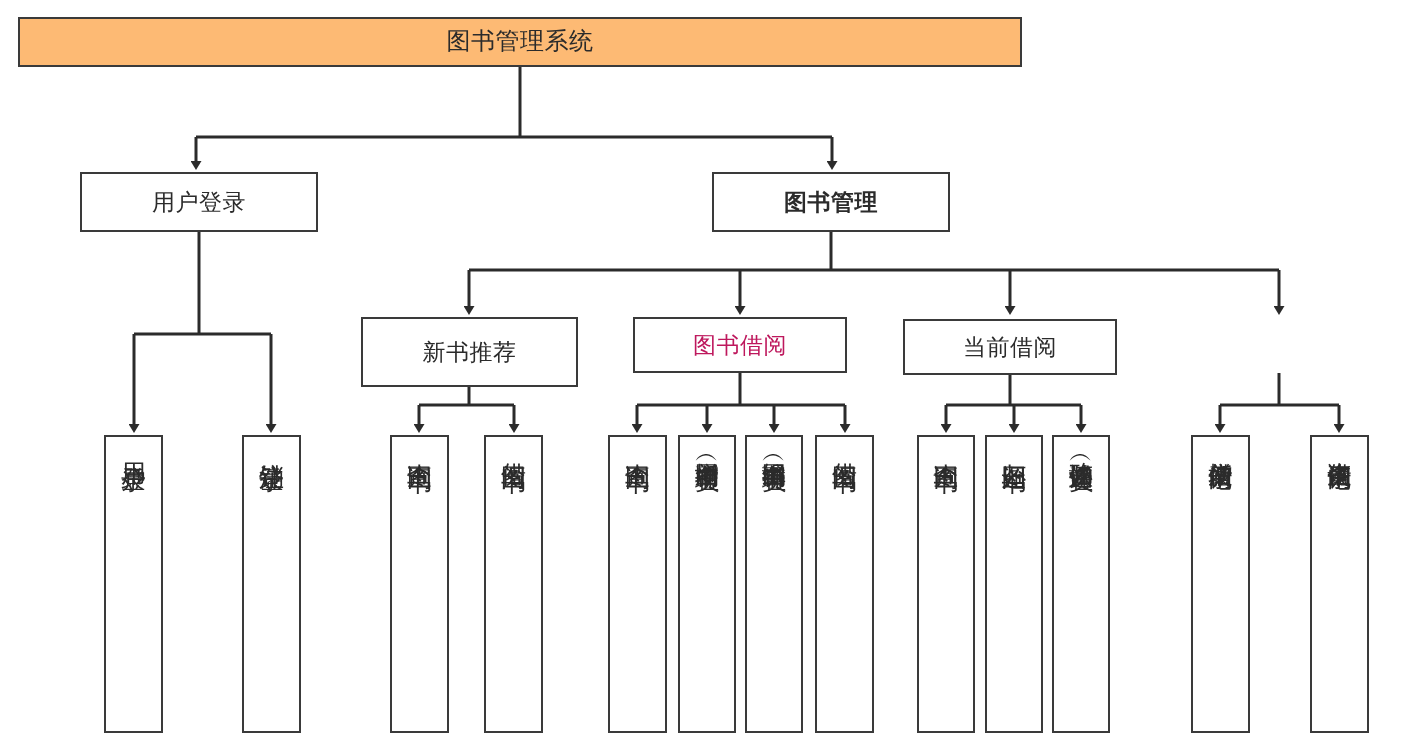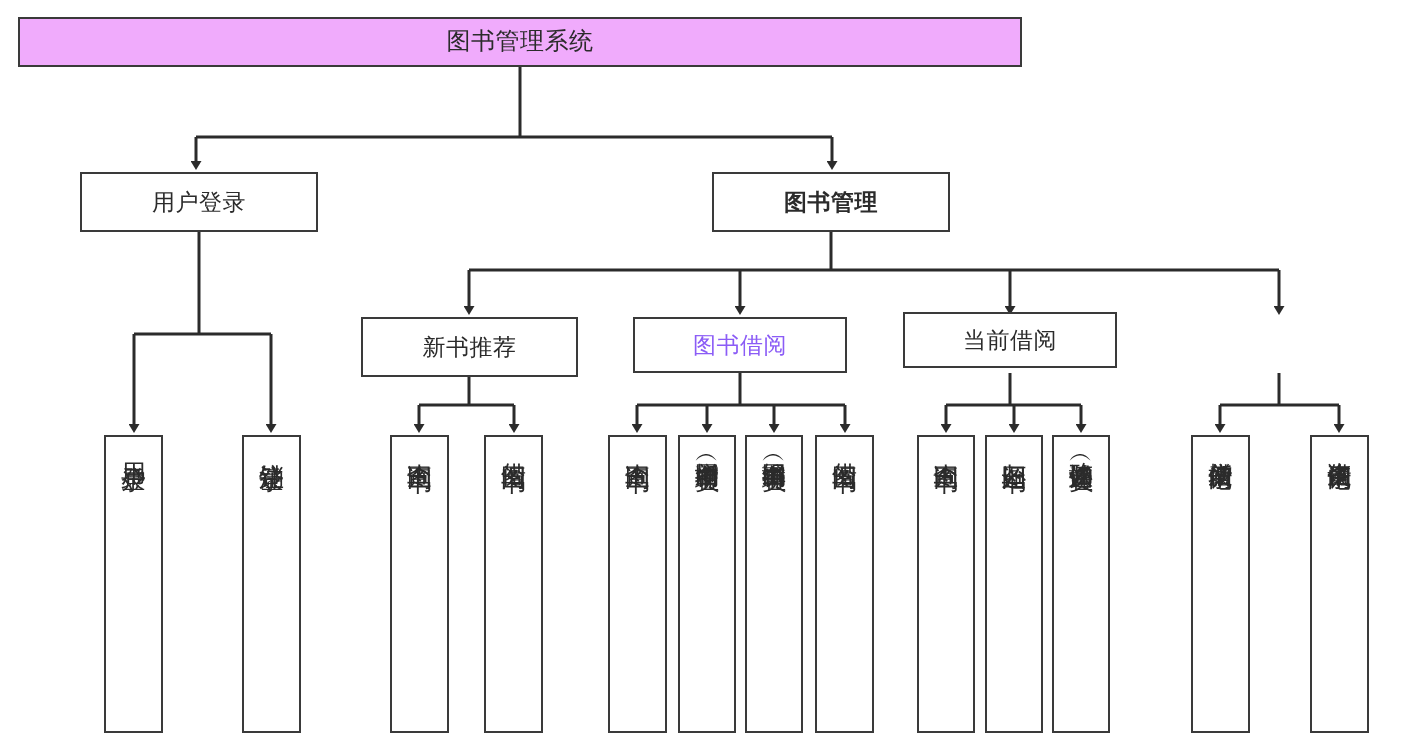--- a/index.html
+++ b/index.html
@@ -123,38 +123,38 @@
       <path d="M1014,405 L1014,425" marker-end="url(#arrow)"></path>
       <path d="M1081,405 L1081,425" marker-end="url(#arrow)"></path>
 
       <path d="M1279,373 L1279,405"></path>
       <path d="M1220,405 L1339,405"></path>
       <path d="M1220,405 L1220,425" marker-end="url(#arrow)"></path>
       <path d="M1339,405 L1339,425" marker-end="url(#arrow)"></path>
     </g>
   </svg>
 
-  <div class="node horiz root" style="left: 18px; top: 17px; width: 1004px; height: 50px; background: #f0abfc; border-color: rgb(58, 58, 58);">
+  <div class="node horiz root" style="left: 18px; top: 17px; width: 1004px; height: 50px; background: #fdba74; border-color: rgb(58, 58, 58);">
     <span class="node-label" style="color: rgb(43, 43, 43);">图书管理系统</span>
   </div>
 
   <div class="node horiz" style="left: 80px; top: 172px; width: 238px; height: 60px; background: rgb(255, 255, 255); border-color: rgb(58, 58, 58);">
     <span class="node-label" style="color: rgb(43, 43, 43);">用户登录</span>
   </div>
   <div class="node horiz" style="left: 712px; top: 172px; width: 238px; height: 60px; background: rgb(255, 255, 255); border-color: rgb(58, 58, 58); font-weight: bold;">
     <span class="node-label" style="color: rgb(43, 43, 43);">图书管理</span>
   </div>
 
-  <div class="node horiz" style="left: 361px; top: 317px; width: 217px; height: 60px; background: rgb(255, 255, 255); border-color: rgb(58, 58, 58);">
+  <div class="node horiz" style="left: 361px; top: 317px; width: 217px; height: 70px; background: rgb(255, 255, 255); border-color: rgb(58, 58, 58);">
     <span class="node-label" style="color: rgb(43, 43, 43);">新书推荐</span>
   </div>
   <div class="node horiz" style="left: 633px; top: 317px; width: 214px; height: 56px; background: rgb(255, 255, 255); border-color: rgb(58, 58, 58);">
-    <span class="node-label" style="color: #8b5cf6;">图书借阅</span>
+    <span class="node-label" style="color: #be185d;">图书借阅</span>
   </div>
-  <div class="node horiz" style="left: 903px; top: 312px; width: 214px; height: 56px; background: rgb(255, 255, 255); border-color: rgb(58, 58, 58);">
+  <div class="node horiz" style="left: 903px; top: 319px; width: 214px; height: 56px; background: rgb(255, 255, 255); border-color: rgb(58, 58, 58);">
     <span class="node-label" style="color: rgb(43, 43, 43);">当前借阅</span>
   </div>
 
   <div class="node vert" style="left: 104px; top: 435px; width: 59px; height: 298px; background: rgb(255, 255, 255); border-color: rgb(58, 58, 58);">
     <span class="node-label" style="color: rgb(43, 43, 43);">用户登录</span>
   </div>
   <div class="node vert" style="left: 242px; top: 435px; width: 59px; height: 298px; background: rgb(255, 255, 255); border-color: rgb(58, 58, 58);">
     <span class="node-label" style="color: rgb(43, 43, 43);">注销登录</span>
   </div>
   <div class="node vert" style="left: 390px; top: 435px; width: 59px; height: 298px; background: rgb(255, 255, 255); border-color: rgb(58, 58, 58);">

